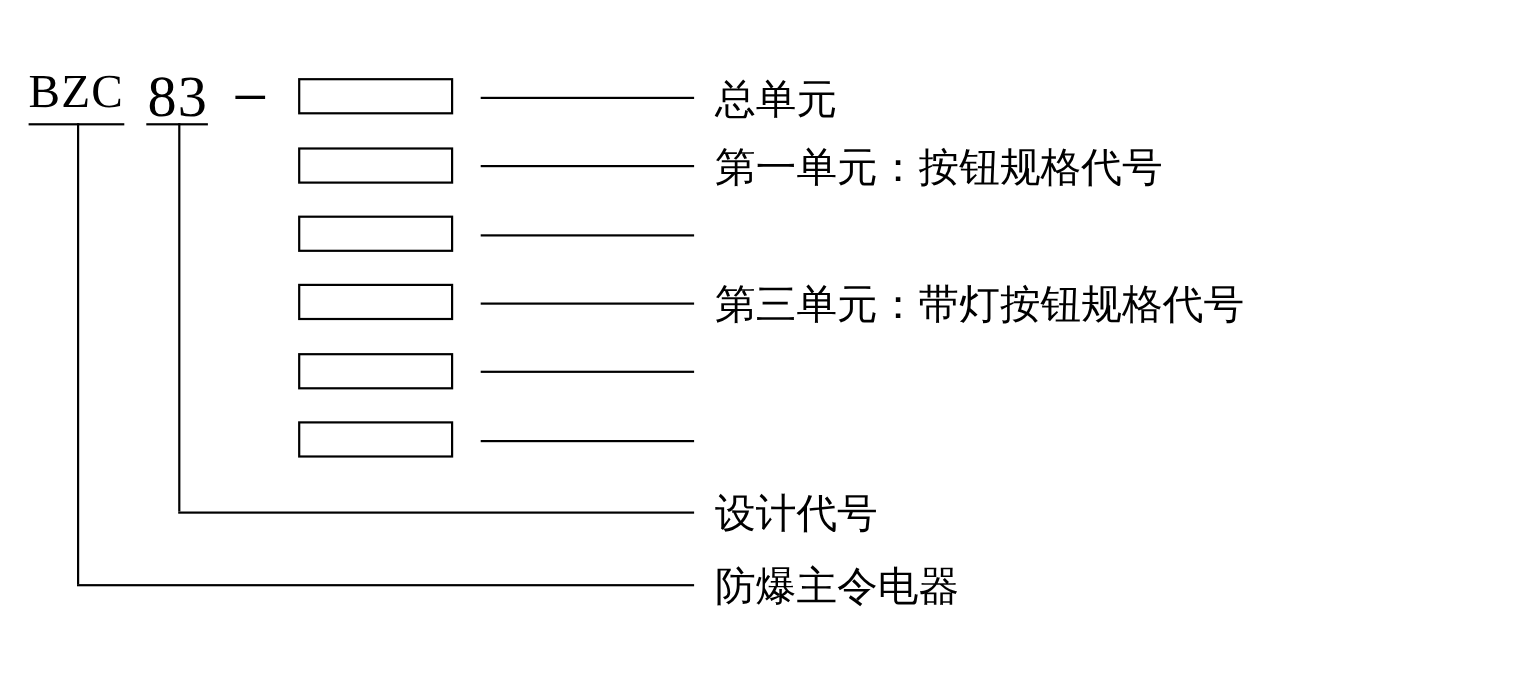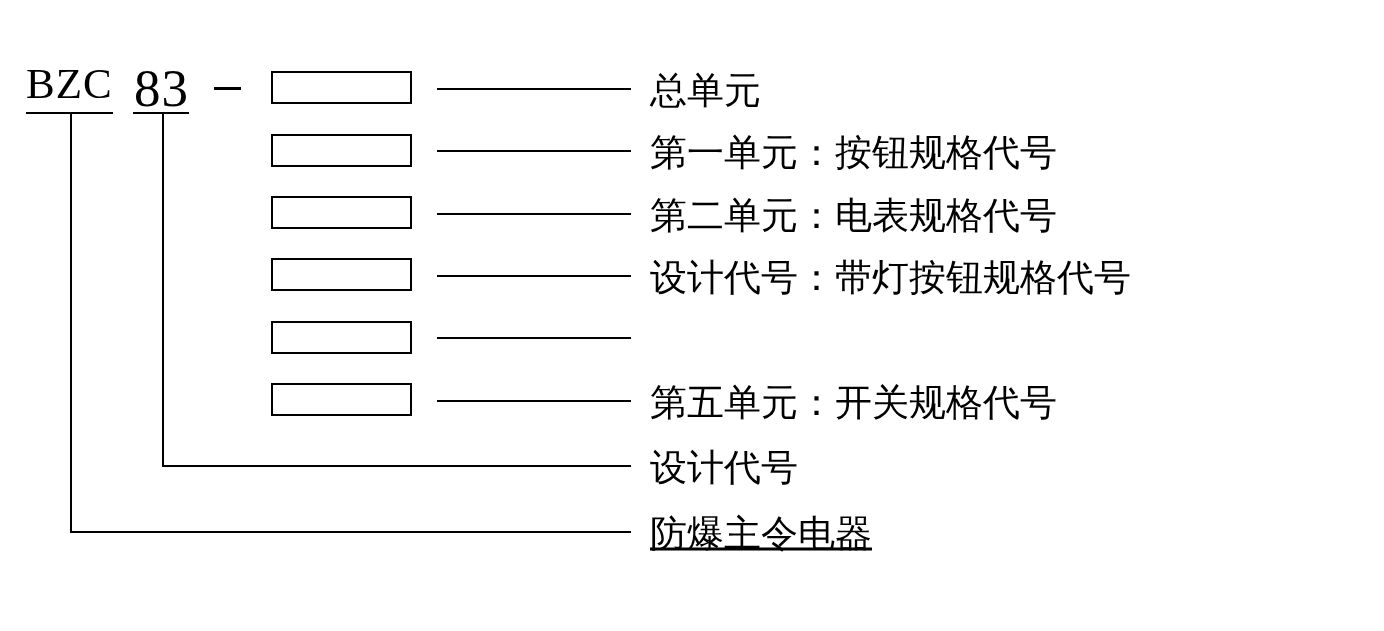--- a/index.html
+++ b/index.html
@@ -121,24 +121,22 @@
   <div class="leader" style="top:150px;"></div>
   <div class="leader" style="top:213px;"></div>
   <div class="leader" style="top:275px;"></div>
   <div class="leader" style="top:337px;"></div>
   <div class="leader" style="top:400px;"></div>
 
   <div class="label" style="top:152px;">第一单元：按钮规格代号</div>
 
   <div class="label" style="top:90px;">总单元</div>
 
-  <div class="label" style="top:215px;">第二单元：电表规格代号</div>
 
-  <div class="label" style="top:277px;">设计代号：带灯按钮规格代号</div>
+  <div class="label" style="top:277px;">第三单元：带灯按钮规格代号</div>
 
 
-  <div class="label" style="top:402px;">第五单元：开关规格代号</div>
 
   <div class="label" style="top:467px;">设计代号</div>
 
-  <div class="label" style="top:533px;text-decoration:underline;">防爆主令电器</div>
+  <div class="label" style="top:533px;">防爆主令电器</div>
 
 </div>
 
 </body></html>

